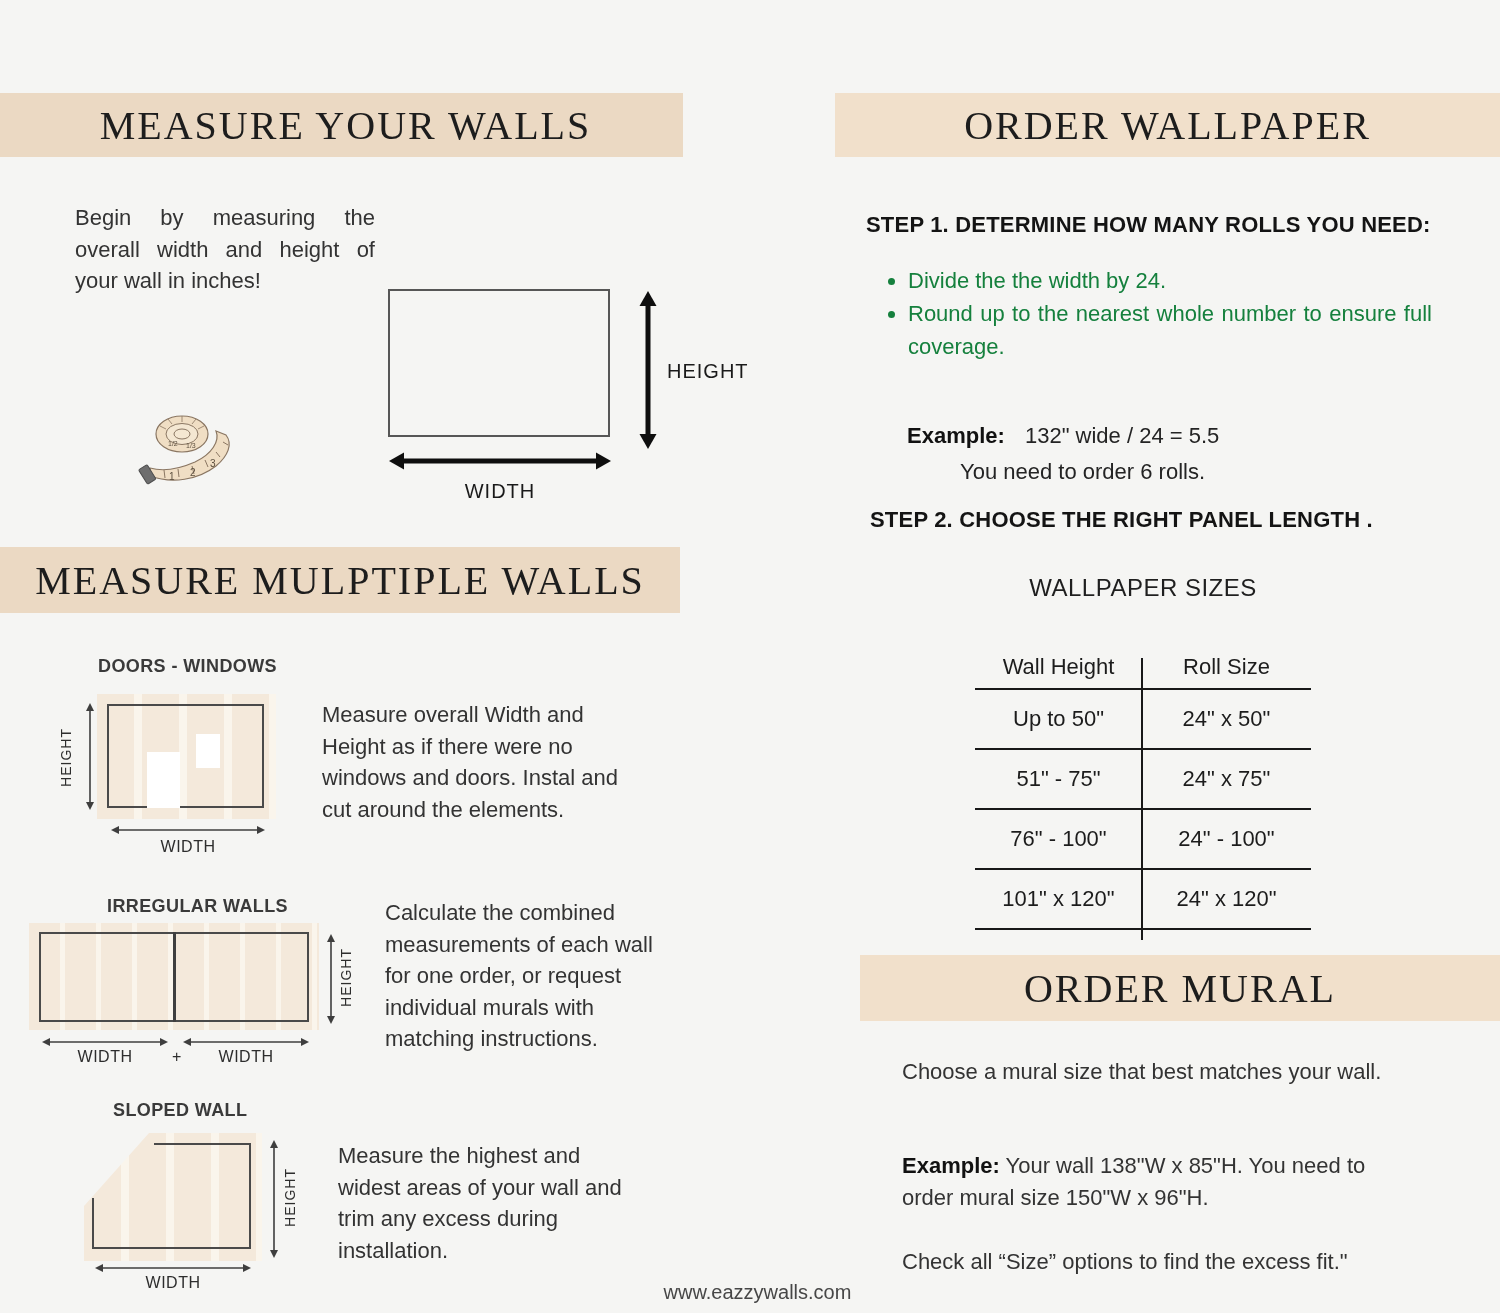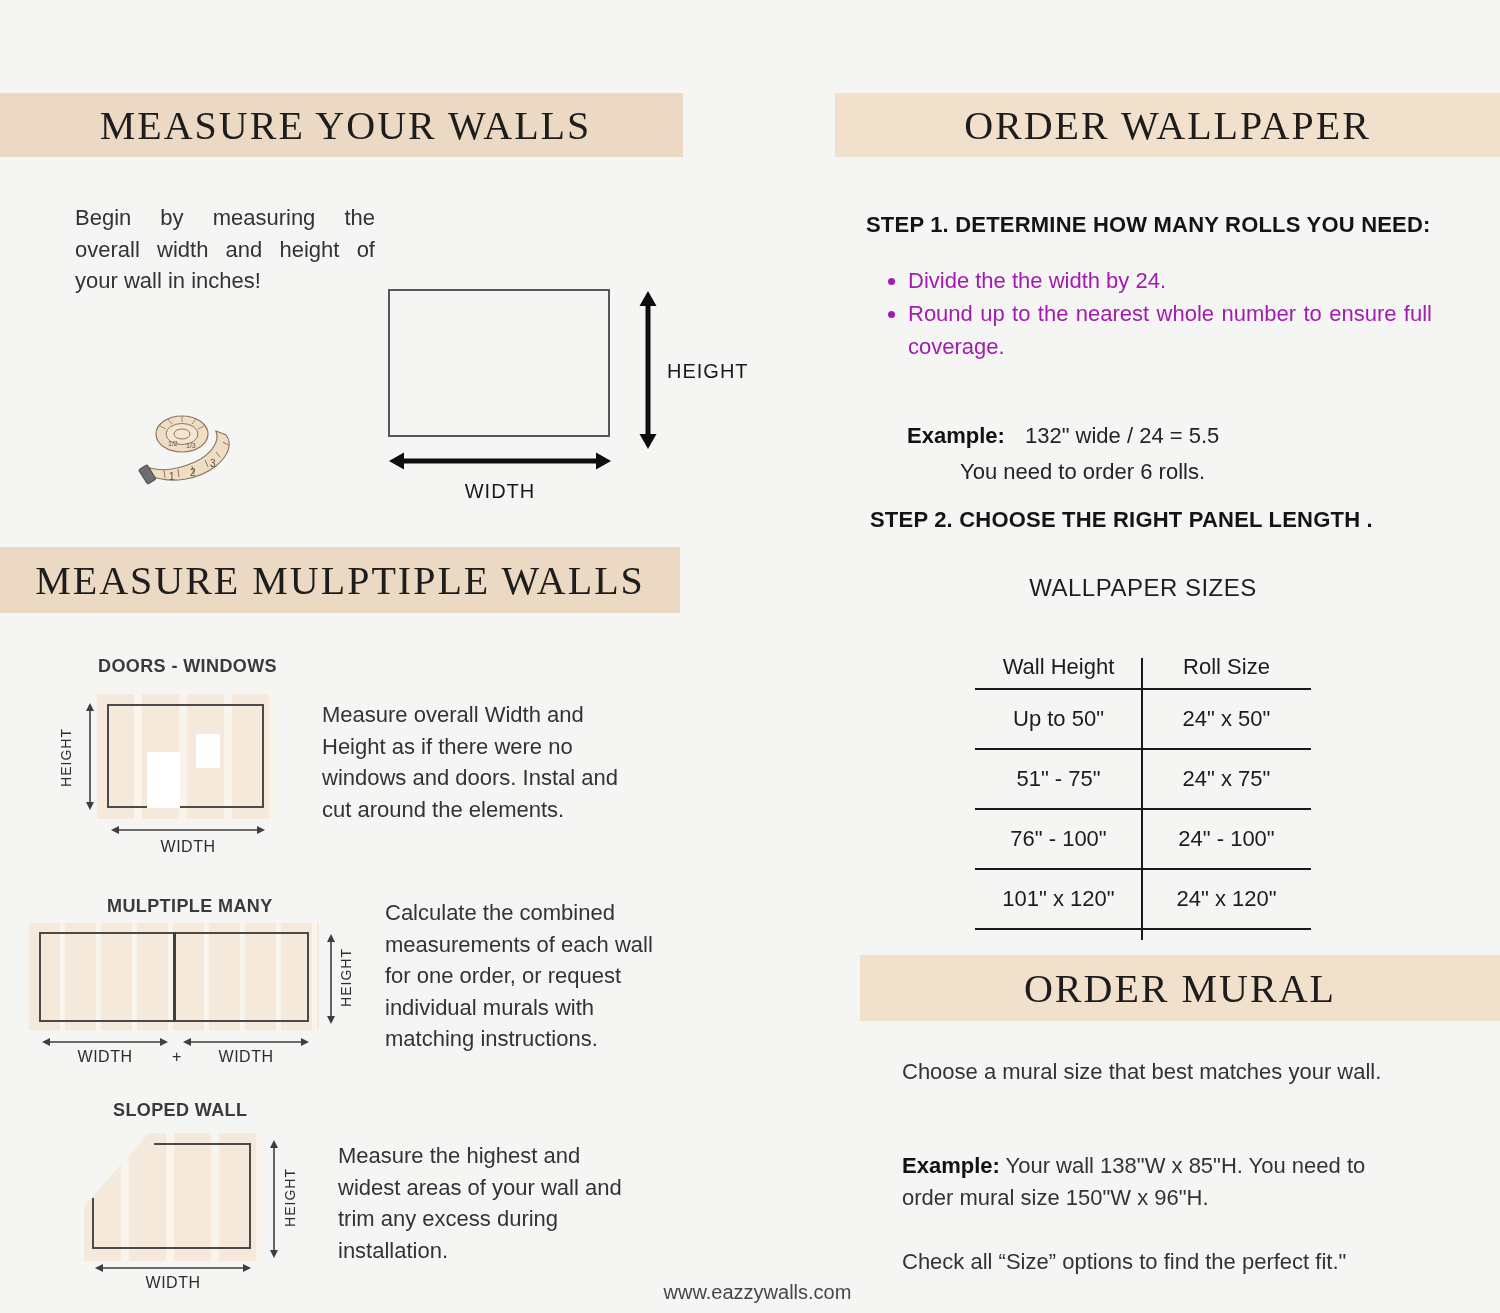--- a/index.html
+++ b/index.html
@@ -23,21 +23,21 @@
   
   .wp-table{position:absolute;left:975px;top:646px;width:336px;font-size:22px;color:#1C1C1C;}
   .trow{display:flex;border-bottom:2px solid #181818;height:58px;align-items:center;}
   .trow.thead{height:42px;}
   .tcell{text-align:center;}
   .tcell.c1{width:167px;}
   .tcell.c2{width:169px;}
   .vline{position:absolute;left:166px;top:12px;width:2px;height:282px;background:#181818;}
   
   .bullets{position:absolute;left:884px;top:264px;width:524px;margin:0;padding:0 0 0 24px;}
-  .bullets li{font-size:22px;line-height:33px;color:#a21caf;text-align:justify;}
+  .bullets li{font-size:22px;line-height:33px;color:#15803d;text-align:justify;}
   .example{position:absolute;left:907px;top:418px;font-size:22px;line-height:36px;color:#242424;}
   .example .lbl{font-weight:bold;color:#111;}
   .example .indent{margin-left:53px;}
   .sizes-title{position:absolute;left:975px;top:574px;width:336px;text-align:center;
                font-size:24px;letter-spacing:.5px;color:#1F1F1F;}
   .footer{position:absolute;left:600px;top:1281px;width:315px;text-align:center;
           font-size:20px;color:#474747;}
 </style>
 </head>
 <body>
@@ -120,21 +120,21 @@
   <span class="arrow" style="left:111px;top:824px;">
     <svg width="154" height="12" viewBox="0 0 154 12">
       <line x1="4" y1="6" x2="150" y2="6" stroke="#3E3E3E" stroke-width="1.6"></line>
       <polygon points="0,6 8,2 8,10" fill="#3E3E3E"></polygon>
       <polygon points="154,6 146,2 146,10" fill="#3E3E3E"></polygon>
     </svg>
   </span>
   <span class="small-label" style="left:111px;top:838px;width:154px;">WIDTH</span>
   <div class="body-text" style="left:322px;top:699px;width:296px;">Measure overall Width and Height as if there were no windows and doors. Instal and cut around the elements.</div>
 
-  <span class="subhead" style="left:107px;top:896px;">MULPTIPLE MANY</span>
+  <span class="subhead" style="left:107px;top:896px;">IRREGULAR WALLS</span>
   <div class="panelled" style="left:29px;top:923px;width:290px;height:107px;
        background:repeating-linear-gradient(90deg,#F4E9DB 0px,#F4E9DB 31px,#FAF5EC 31px,#FAF5EC 36px);"></div>
   <div class="outline" style="left:39px;top:932px;width:270px;height:90px;"></div>
   <div style="position:absolute;left:173px;top:932px;width:3px;height:90px;background:#3F3F3F;"></div>
   <span class="arrow" style="left:325px;top:934px;">
     <svg width="12" height="90" viewBox="0 0 12 90">
       <line x1="6" y1="4" x2="6" y2="86" stroke="#3E3E3E" stroke-width="1.6"></line>
       <polygon points="6,0 2,8 10,8" fill="#3E3E3E"></polygon>
       <polygon points="6,90 2,82 10,82" fill="#3E3E3E"></polygon>
     </svg>
@@ -237,17 +237,17 @@
     <span class="bar-title">ORDER MURAL</span>
   </div>
 
   <div class="body-text" style="left:902px;top:1056px;width:508px;line-height:32px;">Choose a mural size that best matches your wall.</div>
 
   <div class="body-text" style="left:902px;top:1150px;width:508px;line-height:32px;">
     <b style="color:#111;">Example:</b>
     <span>Your wall 138"W x 85"H. You need to order mural size 150"W x 96"H.</span>
   </div>
 
-  <div class="body-text" style="left:902px;top:1246px;width:560px;">Check all “Size” options to find the perfect fit."</div>
+  <div class="body-text" style="left:902px;top:1246px;width:560px;">Check all “Size” options to find the excess fit."</div>
 
   <div class="footer">www.eazzywalls.com</div>
 
 </div>
 
 </body></html>

